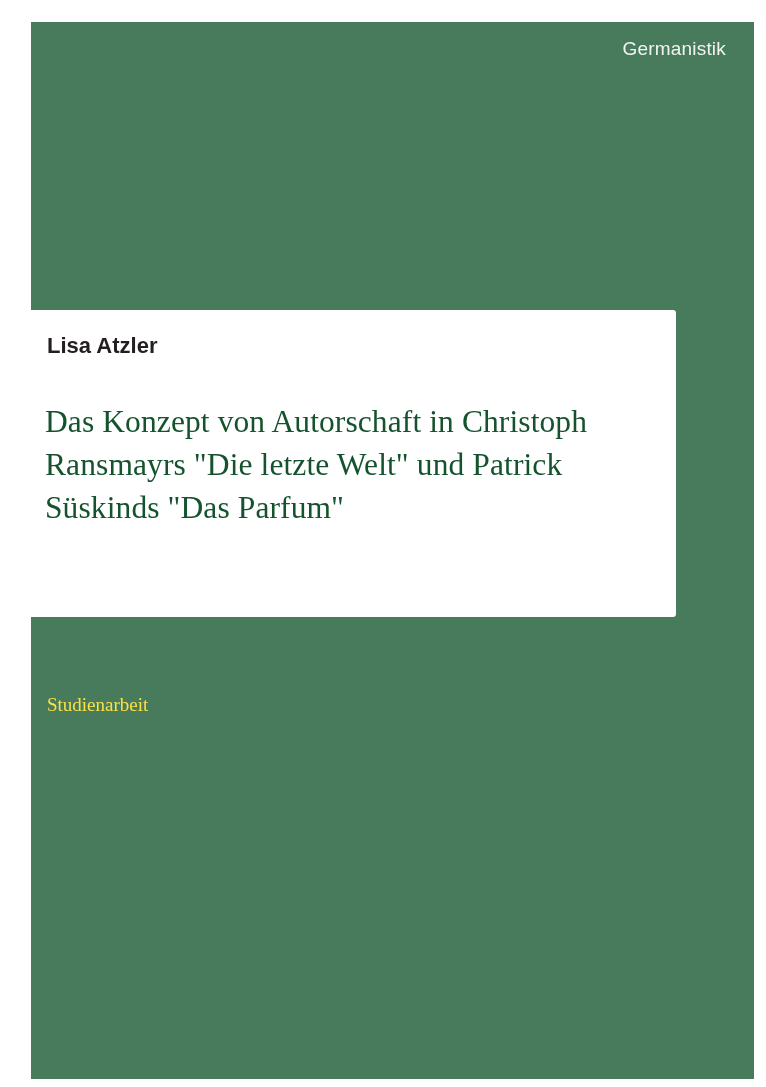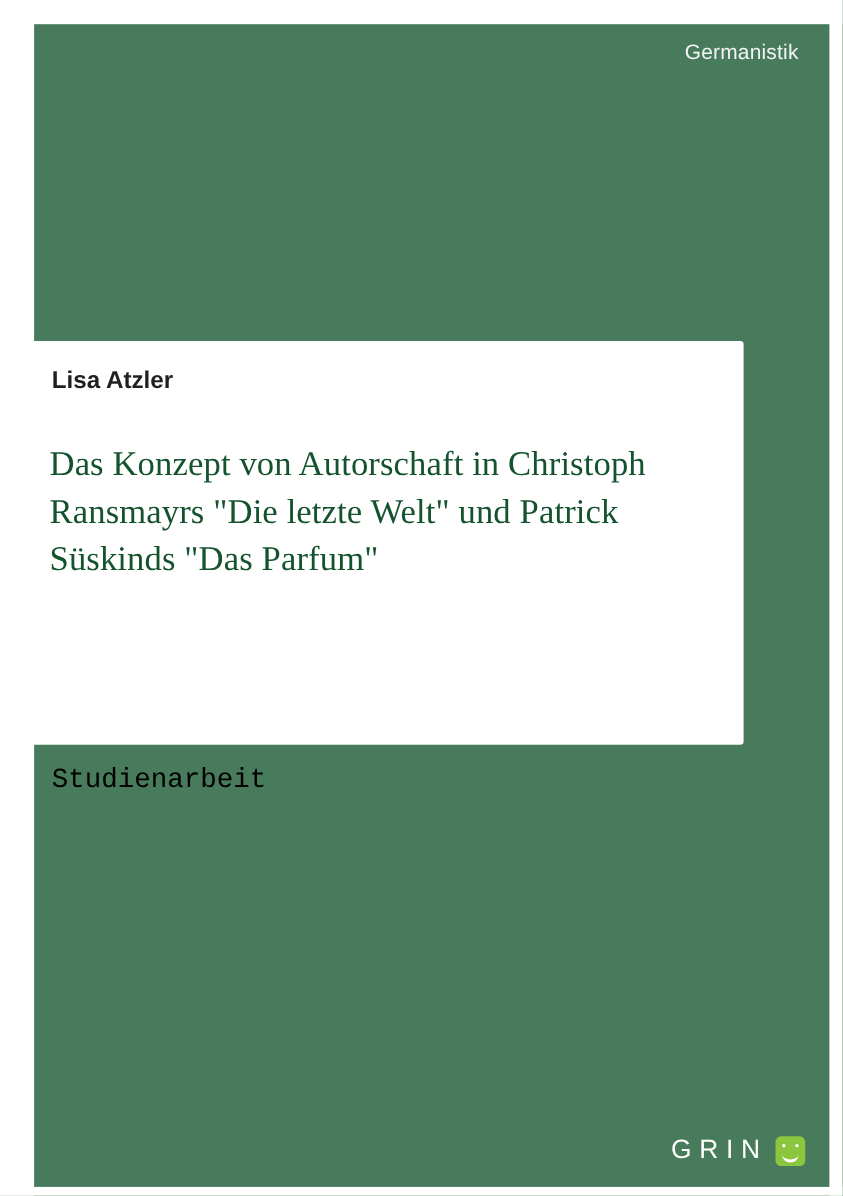--- a/index.html
+++ b/index.html
@@ -63,21 +63,21 @@
     font-size: 19px;
     color: #f2f4f3;
     letter-spacing: 0.2px;
     font-family: "Liberation Sans", sans-serif;
   }
   .title-card {
     position: absolute;
     left: 0;
     top: 310px;
     width: 676px;
-    height: 367px;
+    height: 307px;
     background: #ffffff;
     border-top-right-radius: 3px;
     border-bottom-right-radius: 3px;
   }
   .author {
     position: absolute;
     left: 47px;
     top: 23px;
     font-size: 22px;
     font-weight: bold;
@@ -92,23 +92,23 @@
     font-family: "Liberation Serif", serif;
     font-size: 31.5px;
     line-height: 43px;
     color: #14532d;
     letter-spacing: 0.1px;
   }
   .doc-type {
     position: absolute;
     left: 47px;
     top: 694px;
-    font-size: 25px;
-    color: #000000;
-    font-family: Liberation Mono, monospace;
+    font-size: 19px;
+    color: #fde047;
+    font-family: Liberation Serif, serif;
   }
   
   .grin-logo {
     position: absolute;
     right: 34px;
     bottom: 27px;
     display: flex;
     align-items: center;
     gap: 7px;
   }
@@ -161,18 +161,14 @@
 
   <div class="category">Germanistik</div>
 
   <div class="title-card">
     <div class="author">Lisa Atzler</div>
     <div class="doc-title">Das Konzept von Autorschaft in Christoph Ransmayrs "Die letzte Welt" und Patrick Süskinds "Das Parfum"</div>
   </div>
 
   <div class="doc-type">Studienarbeit</div>
 
-  <div class="grin-logo">
-    <span class="grin-text">GRIN</span>
-    <span class="grin-smiley"></span>
-  </div>
 
 </div>
 
 </body></html>

